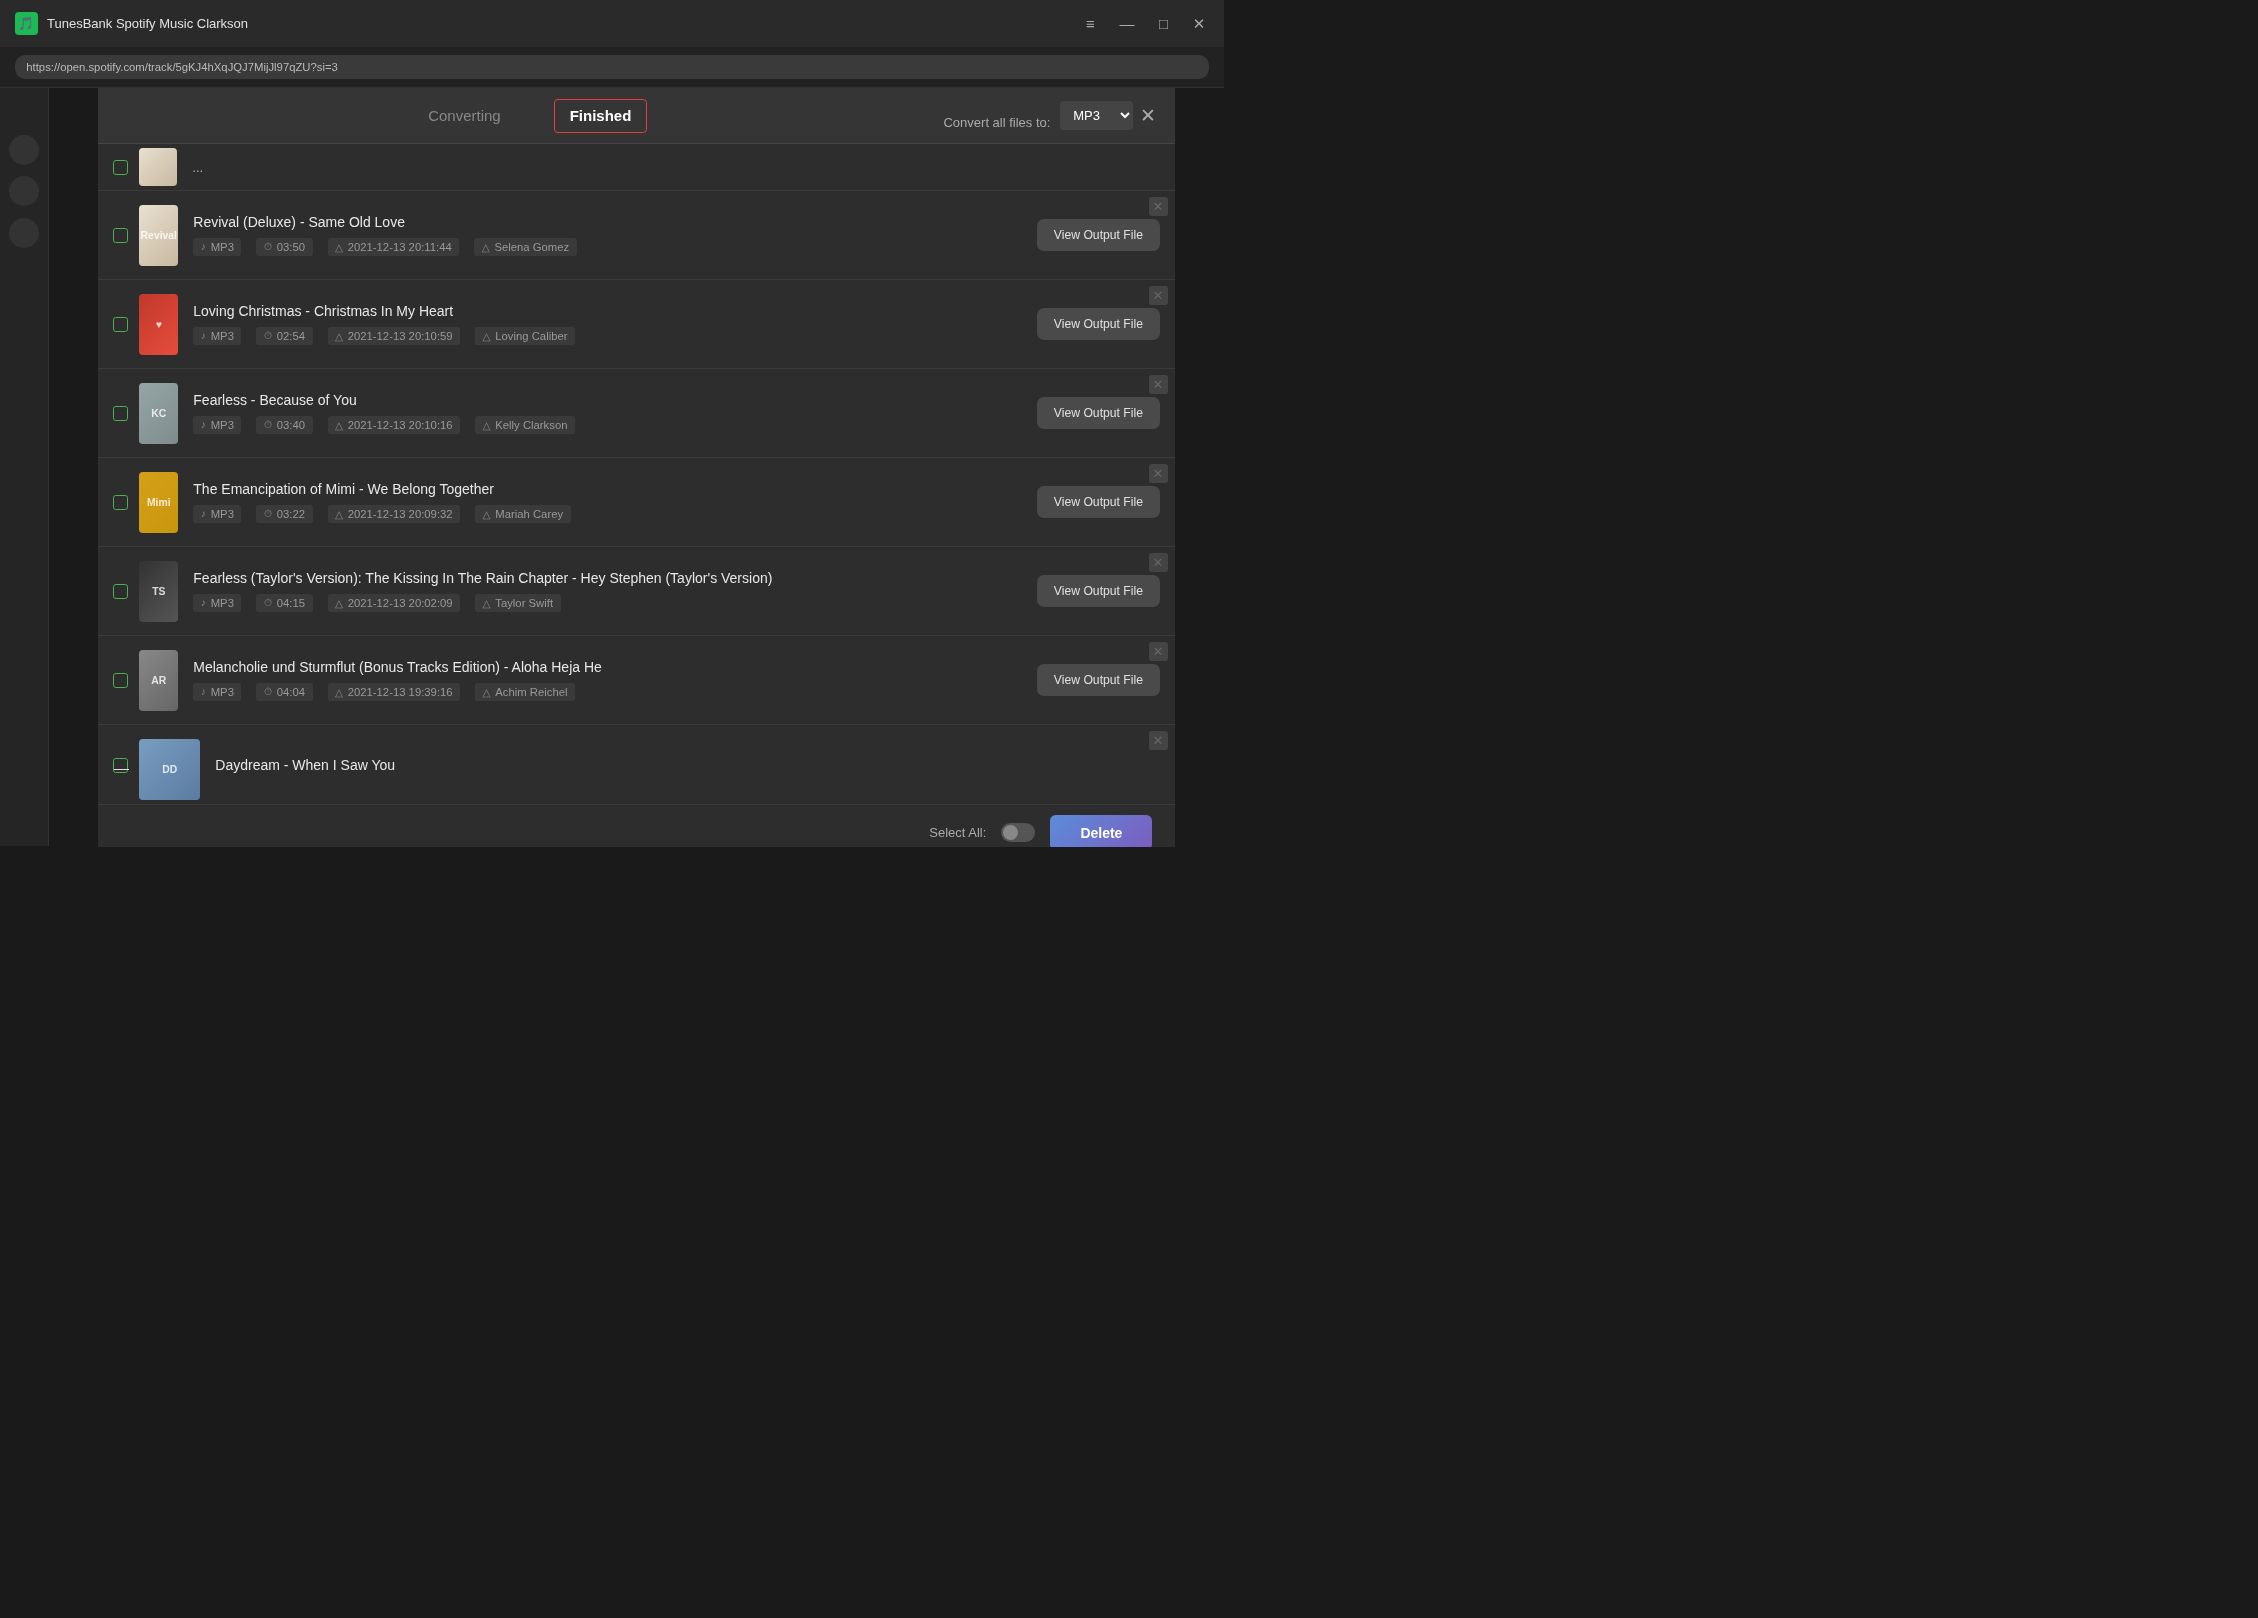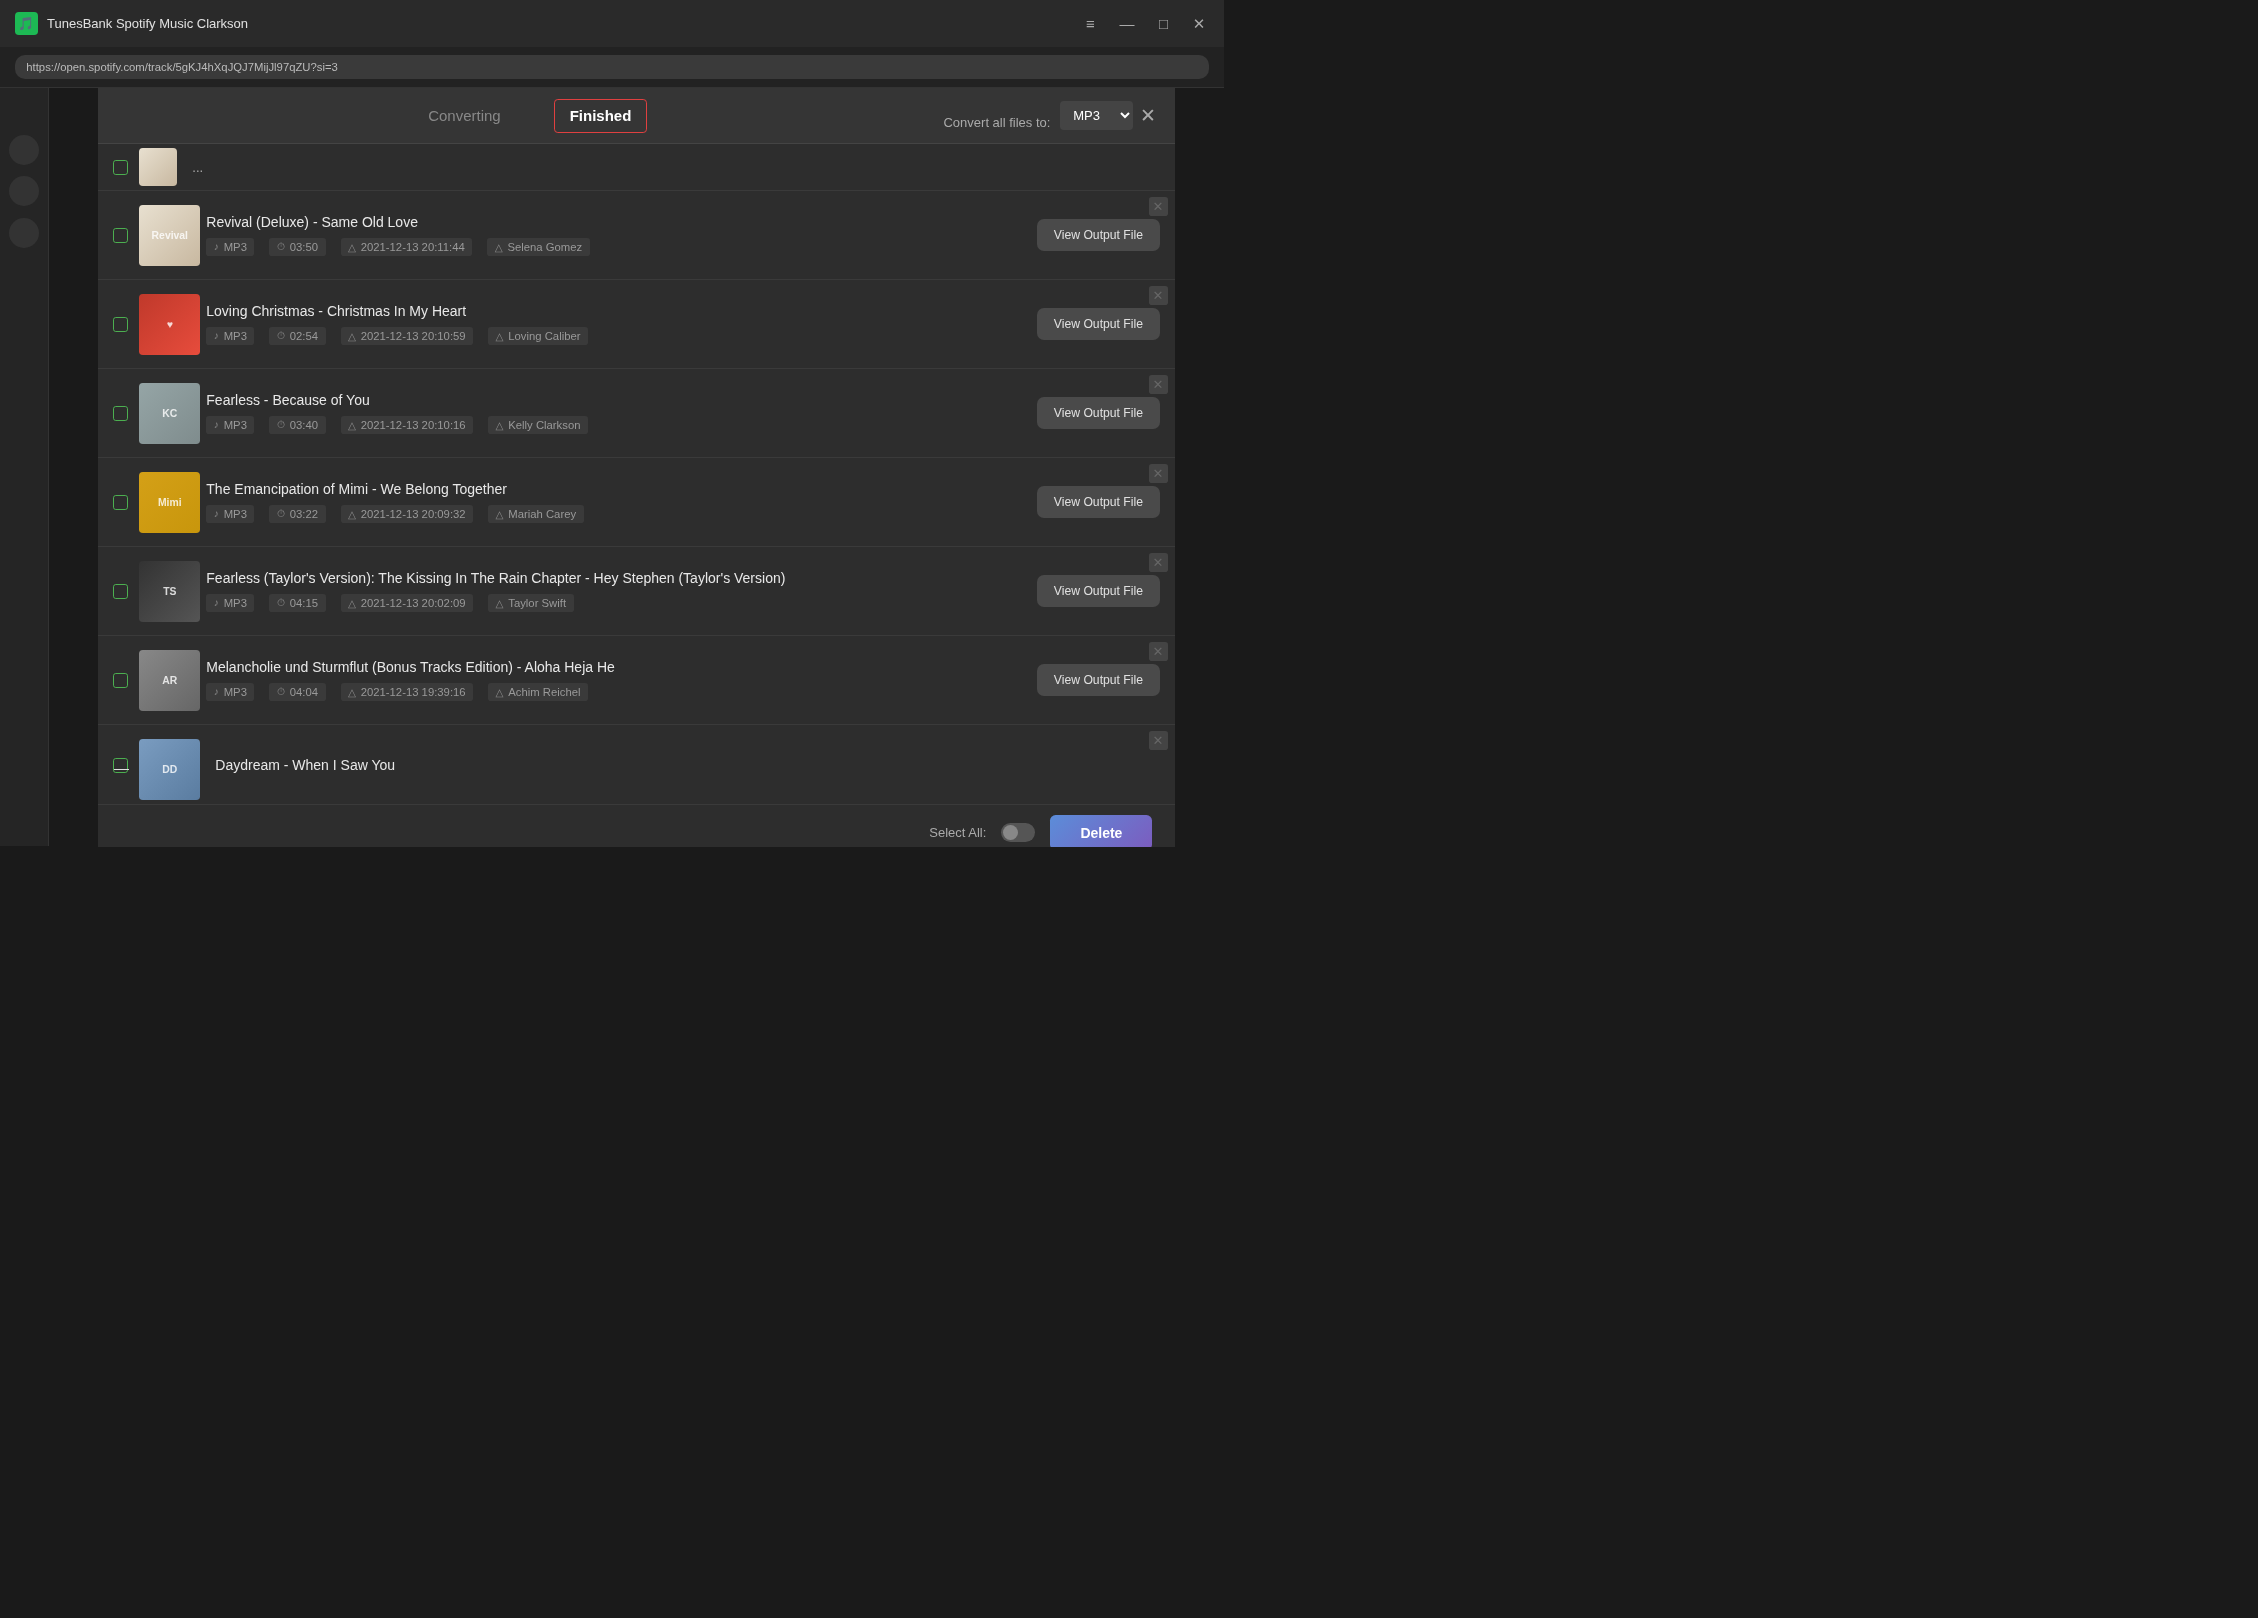--- a/index.html
+++ b/index.html
@@ -165,24 +165,24 @@
       height: 15px;
       border: 1.9px solid #4CAF50;
       border-radius: 2.8px;
       margin-right: 11.3px;
       flex-shrink: 0;
       cursor: pointer;
       background: transparent;
     }
 
     .album-art {
-      width: 61px;
+      width: 39px;
       height: 61px;
       border-radius: 3.8px;
-      margin-right: 6px;
+      margin-right: 15px;
       flex-shrink: 0;
       overflow: hidden;
       background: #555;
       display: flex;
       align-items: center;
       justify-content: center;
     }
 
     .song-info {
       flex: 1;

